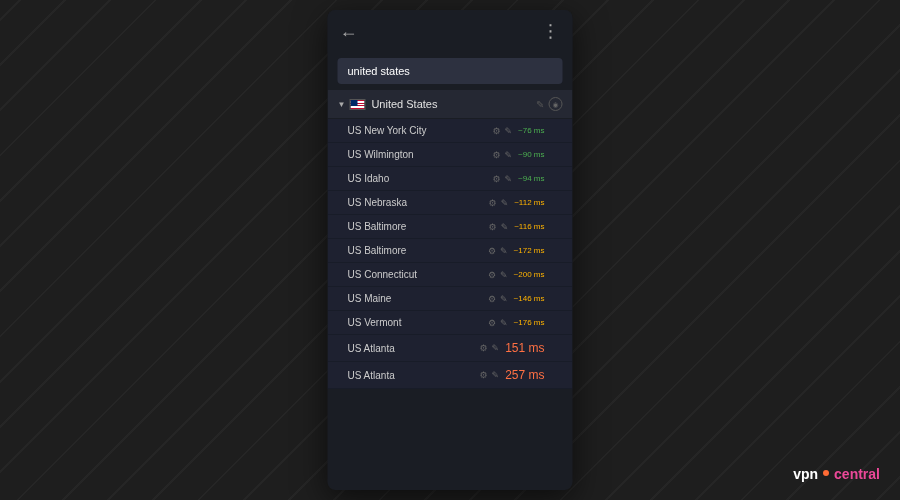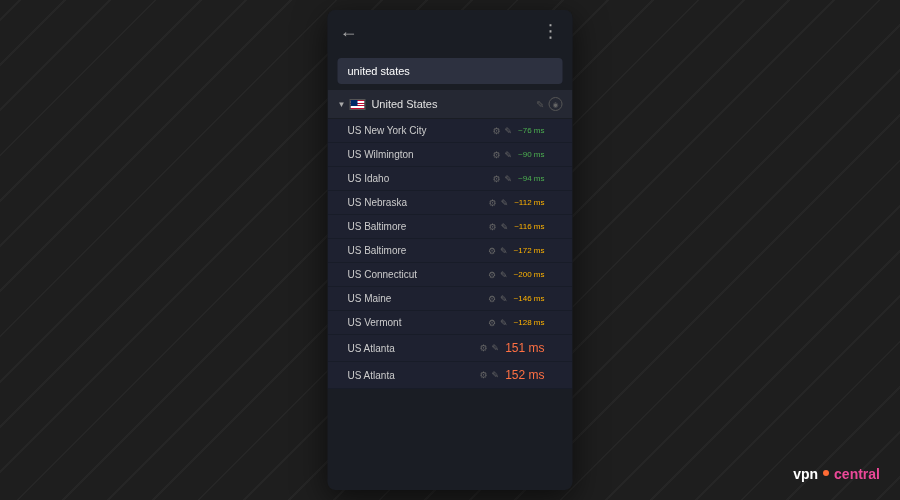--- a/index.html
+++ b/index.html
@@ -440,39 +440,39 @@
       </div>
       <span class="latency-yellow">~146 ms</span>
     </div>
 
     <div class="server-row">
       <span class="server-name">US Vermont</span>
       <div class="row-icons">
         <span class="icon-small">⚙</span>
         <span class="icon-small">✎</span>
       </div>
-      <span class="latency-yellow">~128 ms</span>
+      <span class="latency-yellow">~176 ms</span>
     </div>
 
     <div class="server-row">
       <span class="server-name">US Atlanta</span>
       <div class="row-icons">
         <span class="icon-small">⚙</span>
         <span class="icon-small">✎</span>
       </div>
       <span class="latency-orange">151 ms</span>
     </div>
 
     <div class="server-row">
       <span class="server-name">US Atlanta</span>
       <div class="row-icons">
         <span class="icon-small">⚙</span>
         <span class="icon-small">✎</span>
       </div>
-      <span class="latency-orange">152 ms</span>
+      <span class="latency-orange">257 ms</span>
     </div>
 
   </div>
 </div>
 
 <div class="vpncentral-watermark">
   <span class="vpn-text">vpn</span>
   <span class="dot-orange"></span>
   <span class="central-text">central</span>
 </div>

